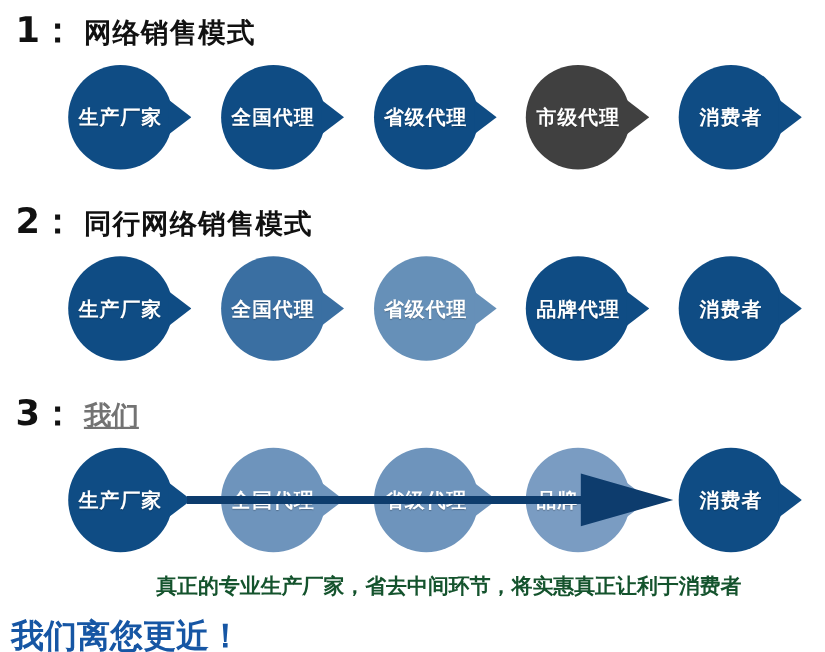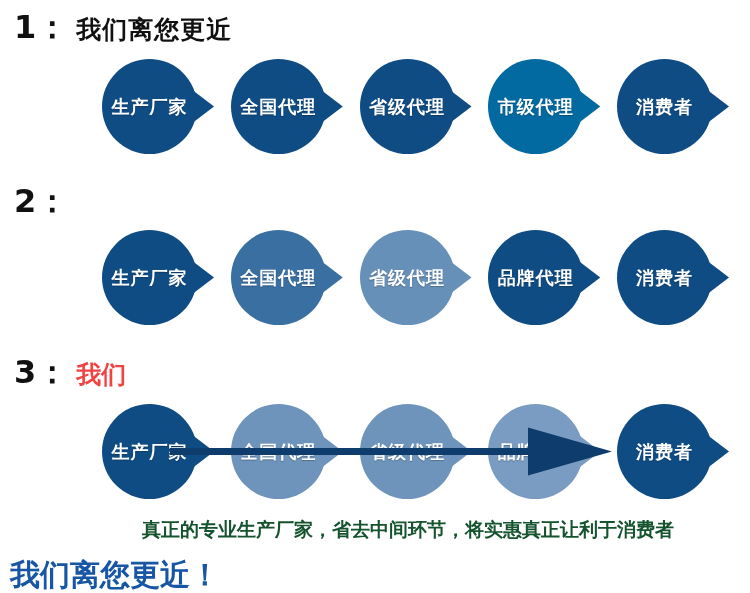--- a/index.html
+++ b/index.html
@@ -24,35 +24,36 @@
   }
   .section-heading .num {
     font-size: 32px;
     font-weight: bold;
     color: #111111;
     margin-right: 8px;
   }
   .section-heading .title-red {
     font-size: 25px;
     font-weight: bold;
-    color: #ef4444;
+    color: #737373;
+    text-decoration: underline;
   }
   .section-heading .title {
     font-size: 25px;
     font-weight: bold;
     color: #111111;
     letter-spacing: 1px;
   }
   .sec2 .section-heading, .sec3 .section-heading { margin-top: 28px; }
 
   .flow-row {
     position: relative;
     display: flex;
     justify-content: space-between;
-    padding: 0 38px 0 102px;
+    padding: 0 38px 0 62px;
     margin-top: 10px;
     height: 95px;
   }
 
   .node {
     position: relative;
     width: 95px;
     height: 95px;
     border-radius: 50%;
     display: flex;
@@ -114,51 +115,52 @@
 </head>
 <body>
 
 <div class="page">
 
   
   <div class="sec1">
     <div class="section-heading">
       <span class="num">1：</span>
       <span class="title-red"></span>
-      <span class="title">我们离您更近</span>
+      <span class="title">网络销售模式</span>
     </div>
     <div class="flow-row">
       <div class="node" style="background: rgb(15, 76, 132);">
         <span class="node-label">生产厂家</span>
         <span class="tail"></span>
       </div>
       <div class="node" style="background: rgb(15, 76, 132);">
         <span class="node-label">全国代理</span>
         <span class="tail"></span>
       </div>
       <div class="node" style="background: rgb(15, 76, 132);">
         <span class="node-label">省级代理</span>
         <span class="tail"></span>
       </div>
-      <div class="node" style="background: #0369a1;">
+      <div class="node" style="background: #404040;">
         <span class="node-label">市级代理</span>
         <span class="tail"></span>
       </div>
       <div class="node" style="background: rgb(15, 76, 132);">
         <span class="node-label">消费者</span>
         <span class="tail"></span>
       </div>
     </div>
   </div>
 
   
   <div class="sec2">
     <div class="section-heading">
       <span class="num">2：</span>
       <span class="title-red"></span>
+      <span class="title">同行网络销售模式</span>
     </div>
     <div class="flow-row">
       <div class="node" style="background: rgb(15, 76, 132);">
         <span class="node-label">生产厂家</span>
         <span class="tail"></span>
       </div>
       <div class="node" style="background: rgb(58, 111, 162);">
         <span class="node-label">全国代理</span>
         <span class="tail"></span>
       </div>

